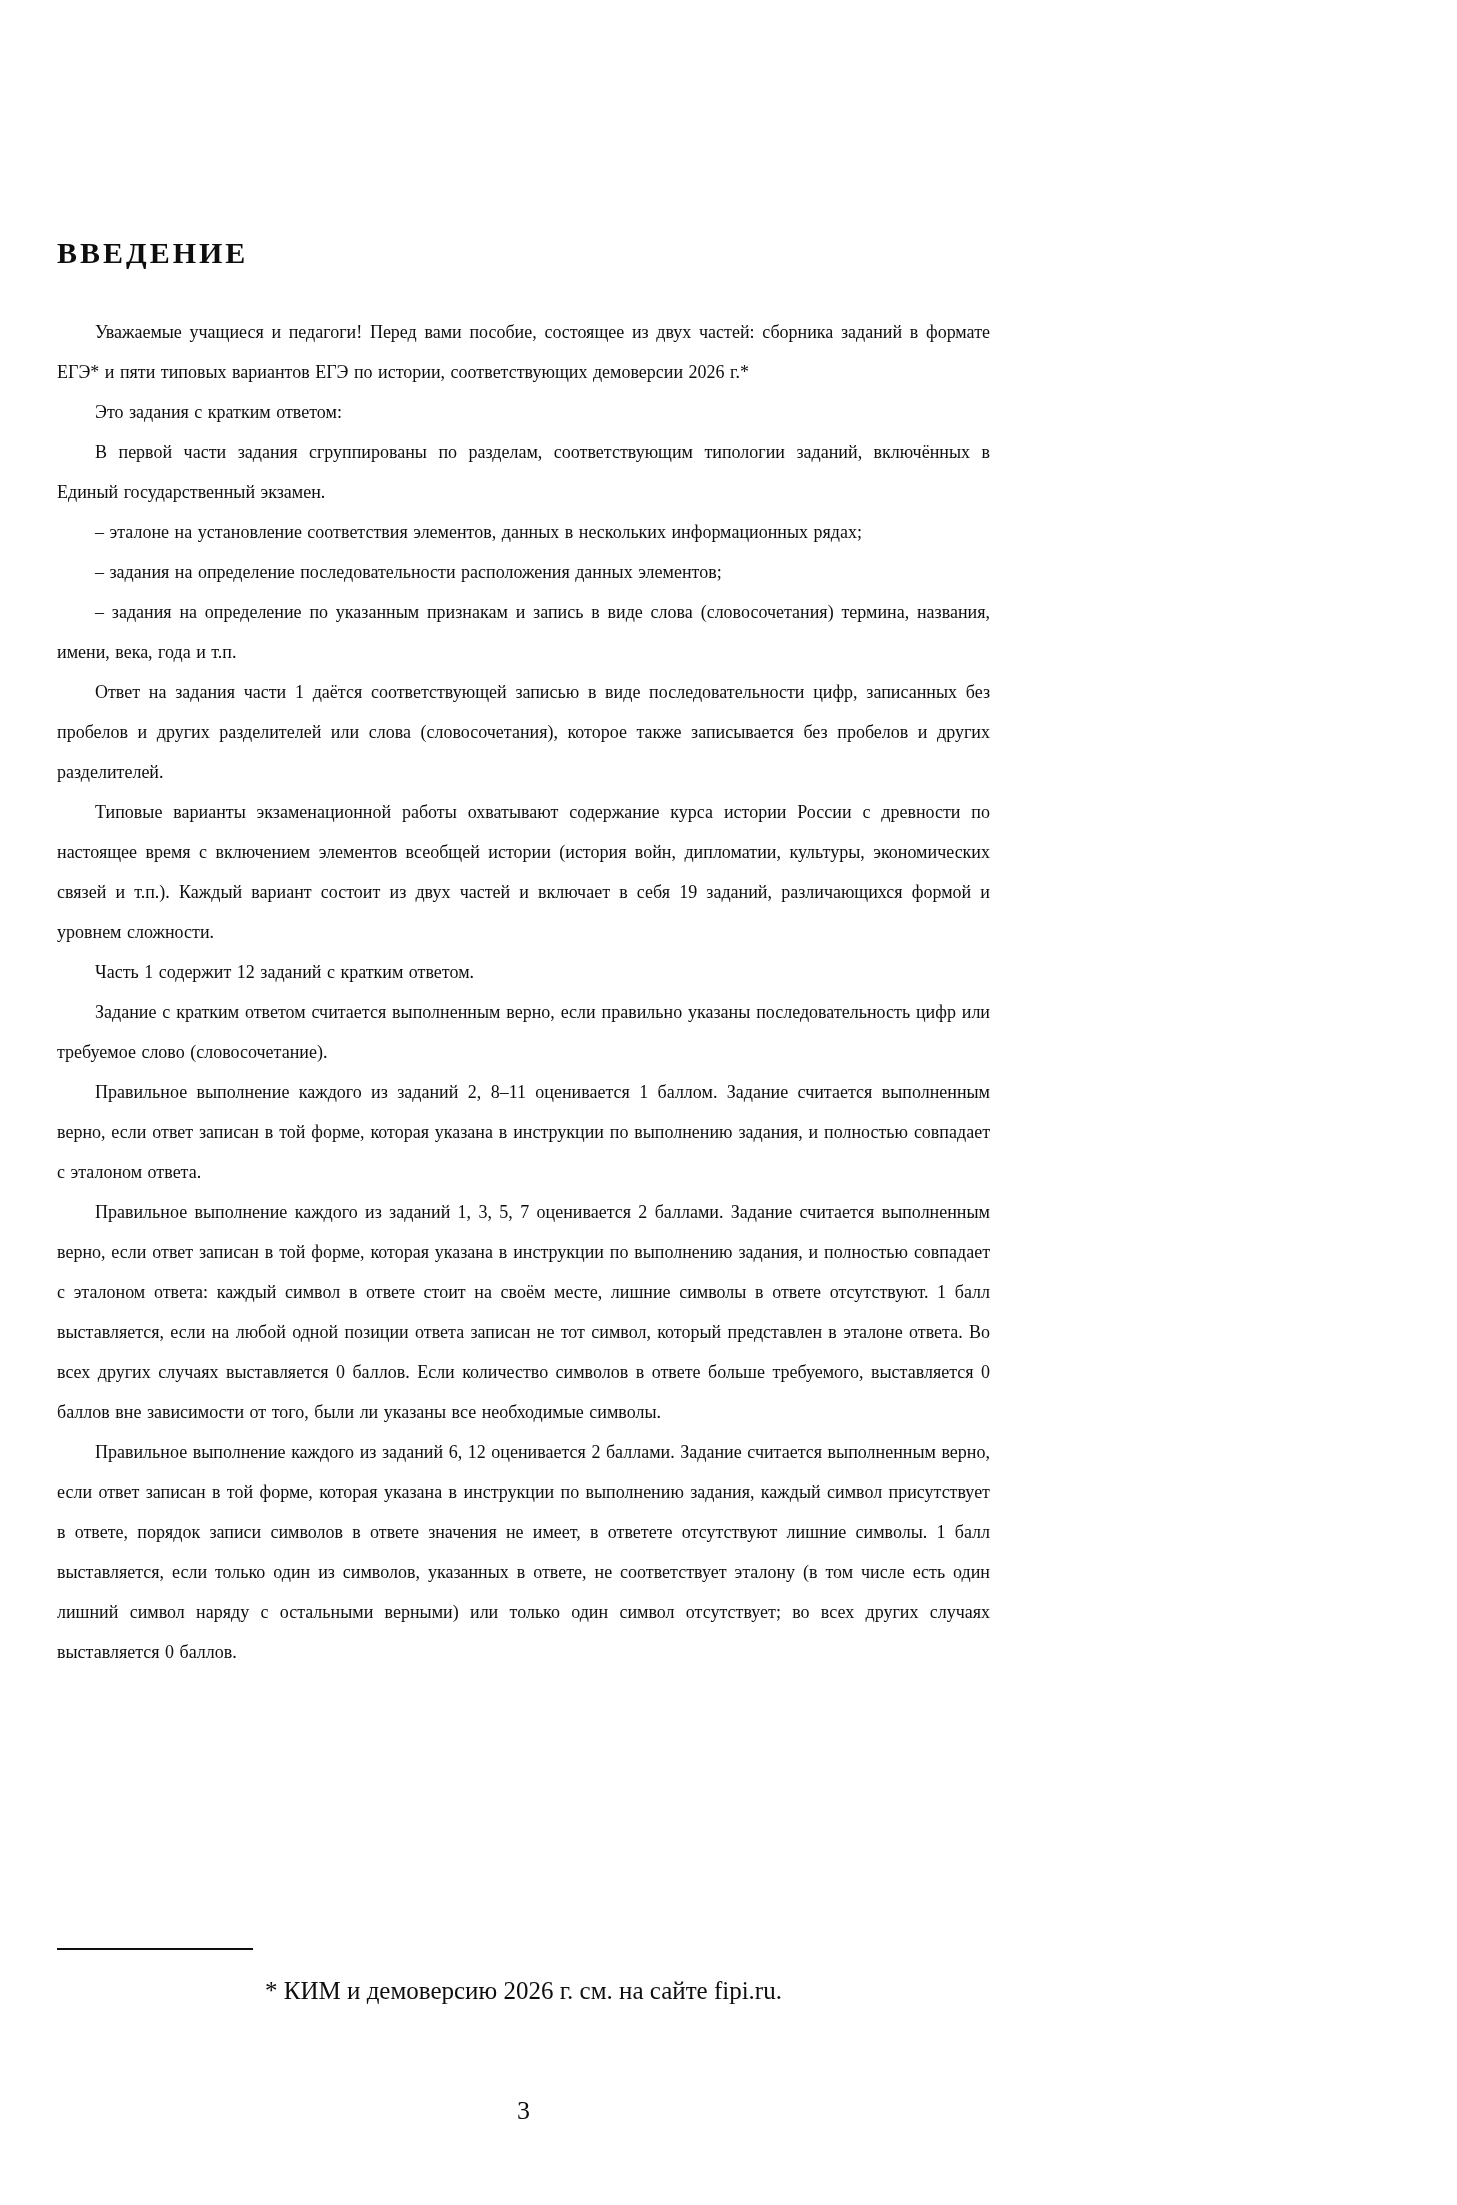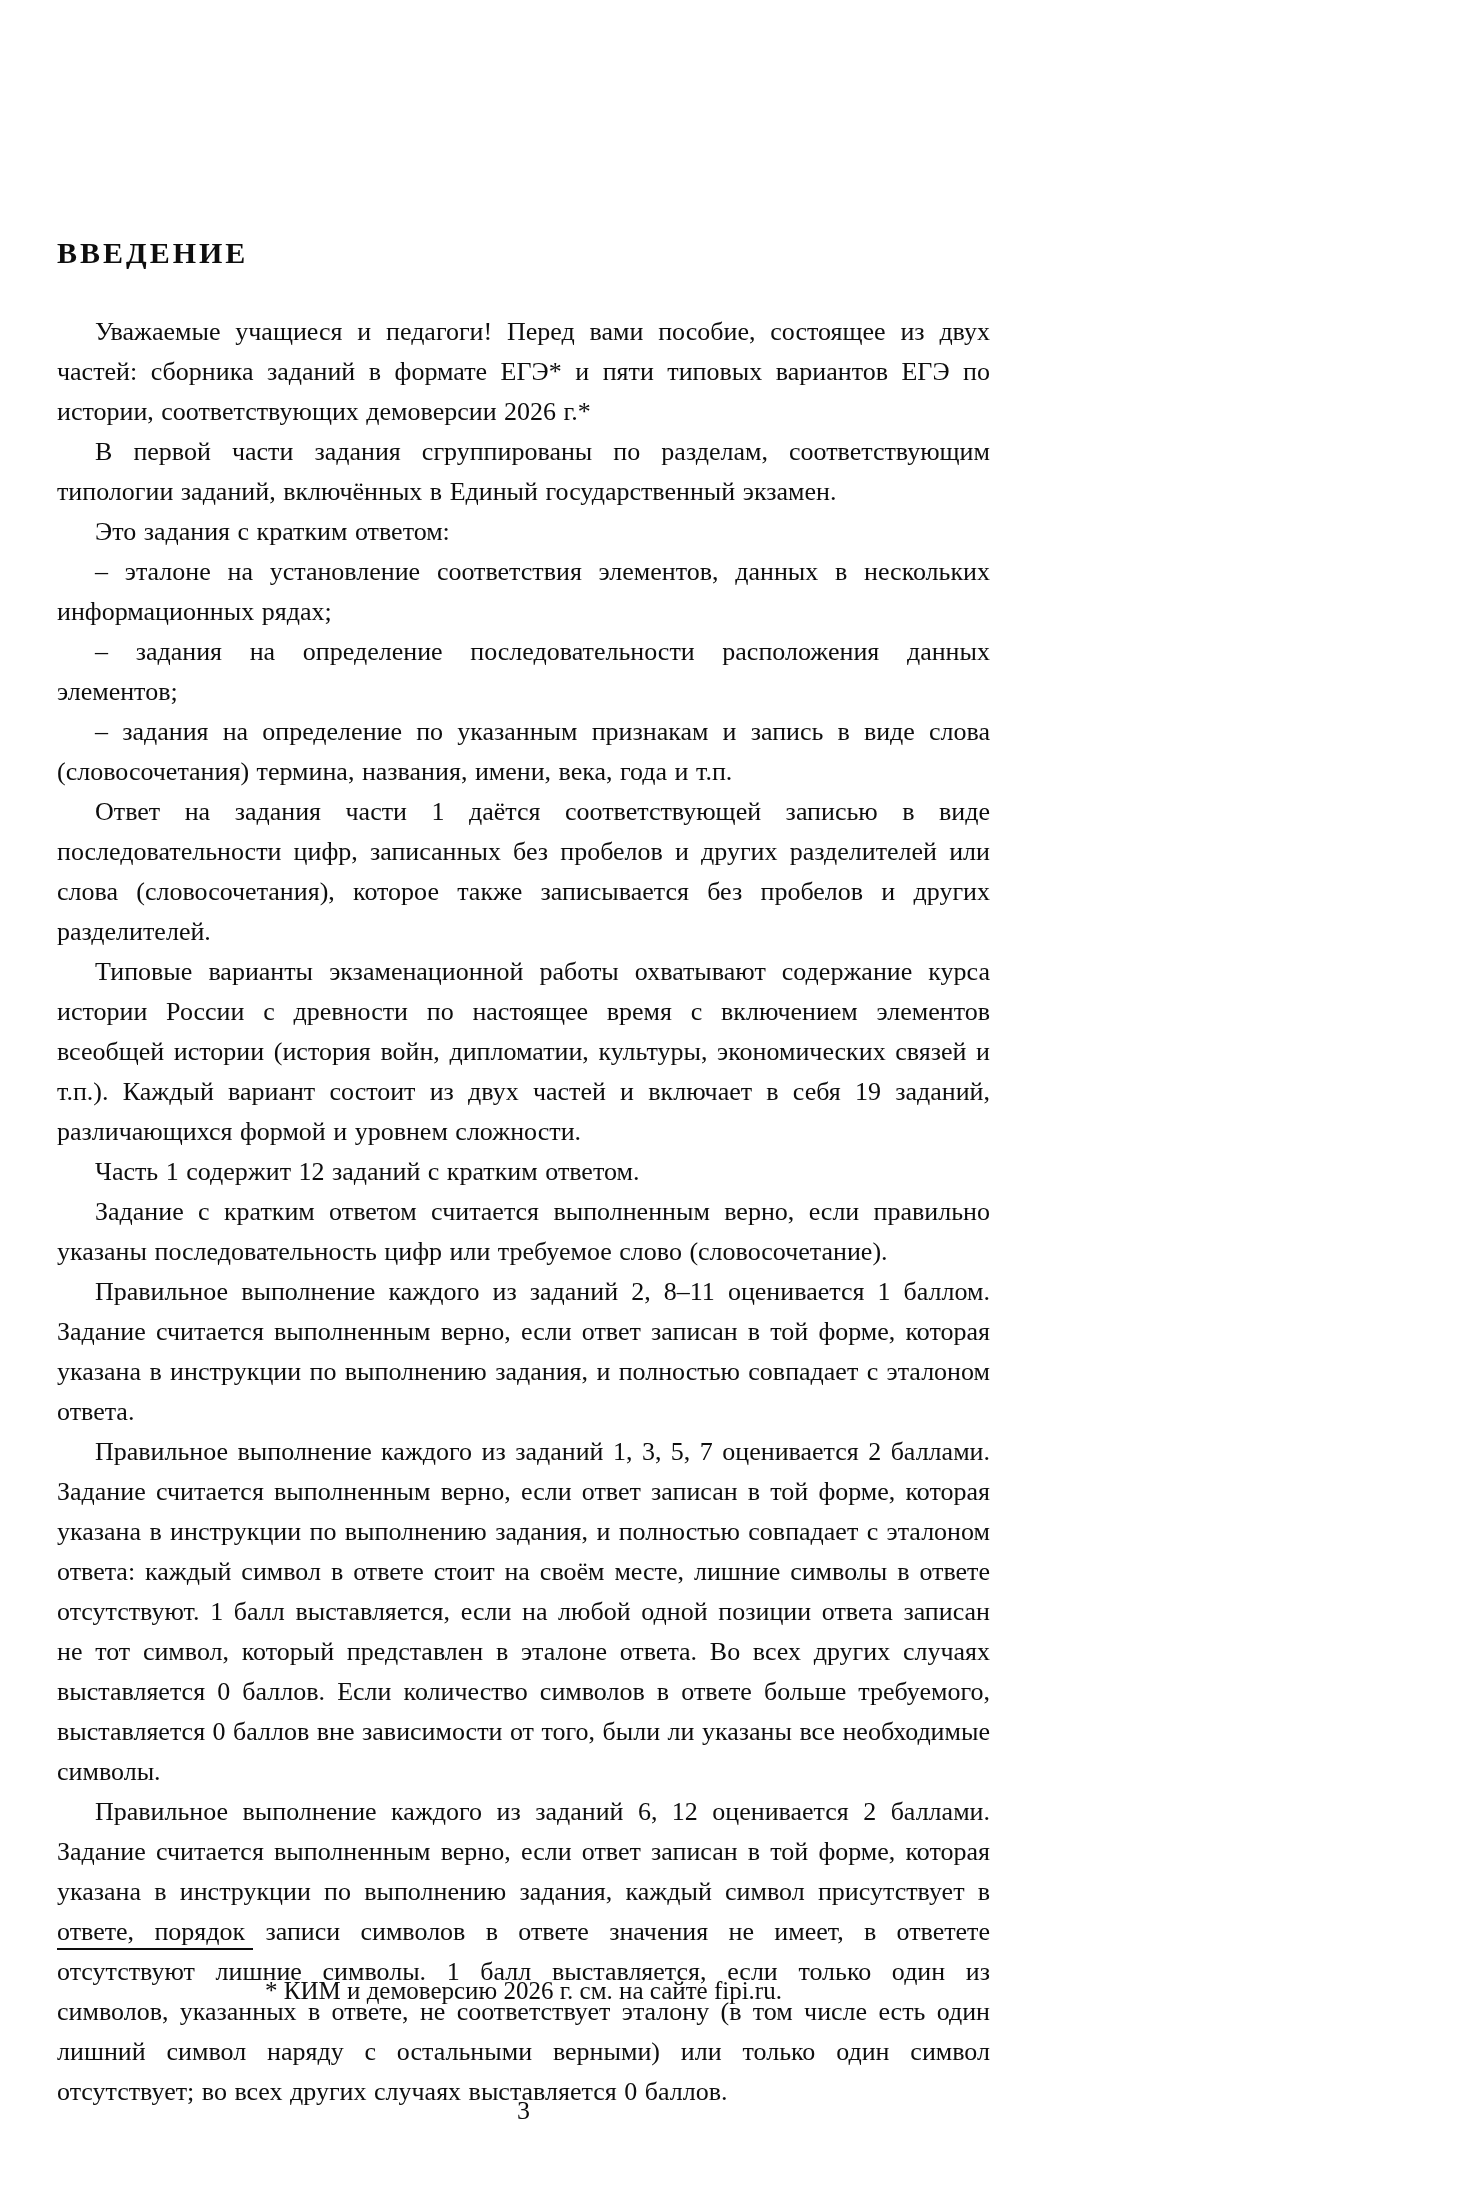--- a/index.html
+++ b/index.html
@@ -21,21 +21,21 @@
     width: 933px;
   }
   .title {
     margin: 0 0 42px 0;
     font-size: 30px;
     font-weight: 700;
     letter-spacing: 3px;
   }
   .body p {
     margin: 0;
-    font-size: 26px;
+    font-size: 18px;
     line-height: 40px;
     text-align: justify;
     text-indent: 38px;
     hyphens: auto;
     -webkit-hyphens: auto;
     word-spacing: 1px;
   }
   .footnote-rule {
     position: absolute;
     left: 57px;
@@ -63,22 +63,22 @@
   }
 </style>
 </head>
 <body>
 
 <div class="page">
   <div class="content">
     <h1 class="title">ВВЕДЕНИЕ</h1>
     <div class="body">
       <p>Уважаемые учащиеся и педагоги! Перед вами пособие, состоящее из двух частей: сборника заданий в формате ЕГЭ* и пяти типовых вариантов ЕГЭ по истории, соответствующих демоверсии 2026 г.*</p>
+      <p>Это задания с кратким ответом:</p>
       <p>В первой части задания сгруппированы по разделам, соответствующим типологии заданий, включённых в Единый государственный экзамен.</p>
-      <p>Это задания с кратким ответом:</p>
       <p>– эталоне на установление соответствия элементов, данных в нескольких информационных рядах;</p>
       <p>– задания на определение последовательности расположения данных элементов;</p>
       <p>– задания на определение по указанным признакам и запись в виде слова (словосочетания) термина, названия, имени, века, года и т.п.</p>
       <p>Ответ на задания части 1 даётся соответствующей записью в виде последовательности цифр, записанных без пробелов и других разделителей или слова (словосочетания), которое также записывается без пробелов и других разделителей.</p>
       <p>Типовые варианты экзаменационной работы охватывают содержание курса истории России с древности по настоящее время с включением элементов всеобщей истории (история войн, дипломатии, культуры, экономических связей и т.п.). Каждый вариант состоит из двух частей и включает в себя 19 заданий, различающихся формой и уровнем сложности.</p>
       <p>Часть 1 содержит 12 заданий с кратким ответом.</p>
       <p>Задание с кратким ответом считается выполненным верно, если правильно указаны последовательность цифр или требуемое слово (словосочетание).</p>
       <p>Правильное выполнение каждого из заданий 2, 8–11 оценивается 1 баллом. Задание считается выполненным верно, если ответ записан в той форме, которая указана в инструкции по выполнению задания, и полностью совпадает с эталоном ответа.</p>
       <p>Правильное выполнение каждого из заданий 1, 3, 5, 7 оценивается 2 баллами. Задание считается выполненным верно, если ответ записан в той форме, которая указана в инструкции по выполнению задания, и полностью совпадает с эталоном ответа: каждый символ в ответе стоит на своём месте, лишние символы в ответе отсутствуют. 1 балл выставляется, если на любой одной позиции ответа записан не тот символ, который представлен в эталоне ответа. Во всех других случаях выставляется 0 баллов. Если количество символов в ответе больше требуемого, выставляется 0 баллов вне зависимости от того, были ли указаны все необходимые символы.</p>
       <p>Правильное выполнение каждого из заданий 6, 12 оценивается 2 баллами. Задание считается выполненным верно, если ответ записан в той форме, которая указана в инструкции по выполнению задания, каждый символ присутствует в ответе, порядок записи символов в ответе значения не имеет, в ответете отсутствуют лишние символы. 1 балл выставляется, если только один из символов, указанных в ответе, не соответствует эталону (в том числе есть один лишний символ наряду с остальными верными) или только один символ отсутствует; во всех других случаях выставляется 0 баллов.</p>

